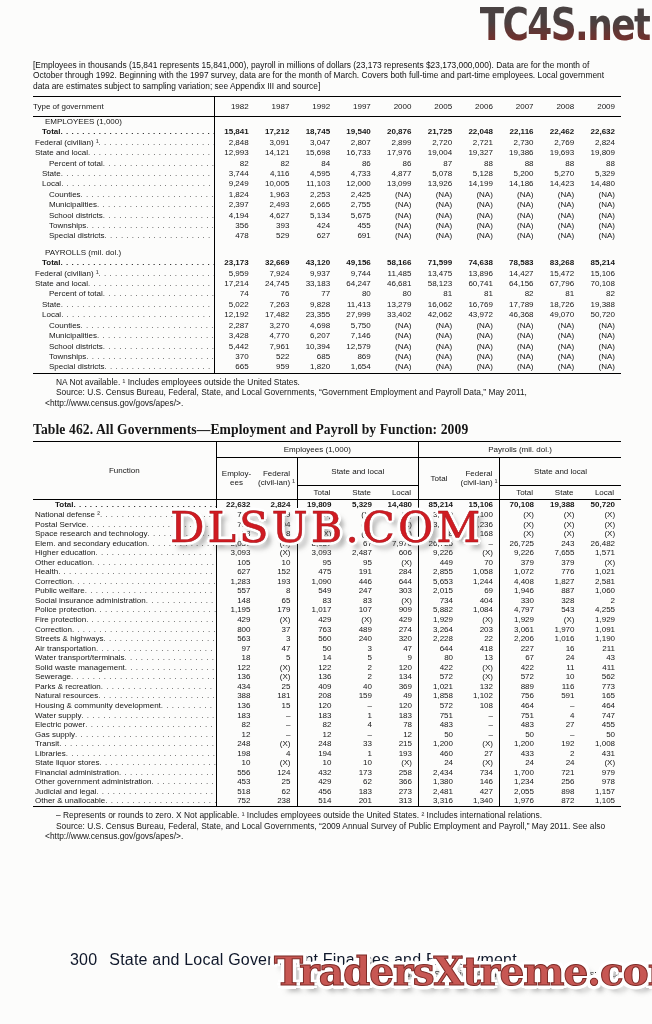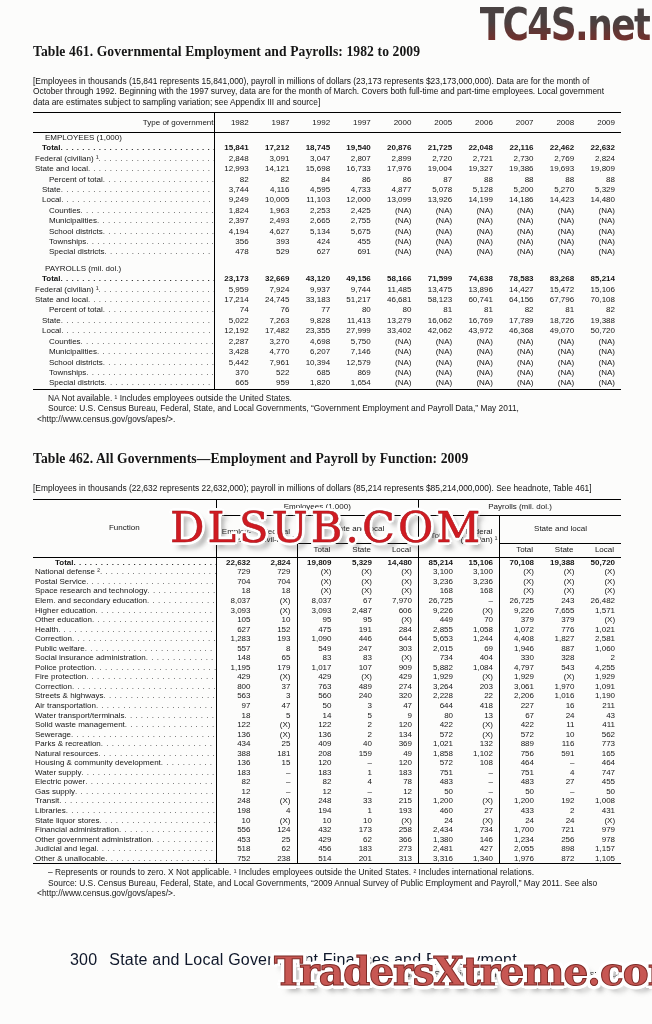--- a/index.html
+++ b/index.html
@@ -7,33 +7,33 @@
     width:652px;height:1024px;position:relative;overflow:hidden;
     background:#fcfcfb;color:#161616;
     font-family:"Liberation Sans",sans-serif;
     -webkit-font-smoothing:antialiased;
   }
   .content{position:absolute;left:33px;top:44px;width:588px;}
 
   
   .tbl-title{font-family:"Liberation Serif",serif;font-weight:bold;font-size:13.6px;letter-spacing:.1px;margin:0 0 3px 0;}
   .headnote{font-size:8.4px;line-height:1.23;margin:16px 0 5px 0;color:#111;}
-  .footnote{font-size:8.4px;line-height:1.26;margin:3px 0 0 4px;}
+  .footnote{font-size:8.4px;line-height:1.26;margin:3px 0 0 12px;}
   .footnote p{margin:0;text-indent:11px;}
 
   
   table{border-collapse:collapse;table-layout:fixed;width:588px;font-size:8px;}
   th,td{padding:0;font-weight:normal;vertical-align:bottom;}
   .num{text-align:right;padding-right:6px;white-space:nowrap;}
   .b{font-weight:bold;}
   .vr{border-right:1px solid #000;}
 
   
   #t461 thead th{border-top:1.4px solid #000;border-bottom:1px solid #000;height:19px;vertical-align:middle;}
-  #t461 thead th.typecol{text-align:right;}
+  #t461 thead th.typecol{text-align:left;}
   #t461 tbody td{height:10.4px;line-height:10.4px;}
   #t461 tbody tr:last-child td{border-bottom:1.3px solid #000;}
   .lblcell{overflow:hidden;}
   .seclbl{padding-left:12px;height:12px;line-height:12px;white-space:nowrap;}
   .secgap{padding-top:6px;}
   .lead{display:flex;align-items:baseline;overflow:hidden;}
   .lead .lbl{white-space:nowrap;}
   .lead .dots{flex:1;overflow:hidden;white-space:nowrap;color:#2a2a2a;}
   .lead .dots::before{content:" . . . . . . . . . . . . . . . . . . . . . . . . . . . . . . . . . . . . . . . . . . . . . . . .";letter-spacing:.5px;}
   .ind0{padding-left:2px;}
@@ -84,21 +84,20 @@
       6px 6px 5px rgba(90,90,90,.5);
   }
 </style>
 </head>
 <body>
 
 <div class="wm wm-top">TC4S.net</div>
 
 <div class="content">
 
-  <h1 class="tbl-title">Table 461. Governmental Employment and Payrolls: 1982 to 2009</h1>
   <p class="headnote">[Employees in thousands (15,841 represents 15,841,000), payroll in millions of dollars (23,173 represents $23,173,000,000). Data are for the month of October through 1992. Beginning with the 1997 survey, data are for the month of March.  Covers both full-time and part-time employees. Local government data are estimates subject to sampling variation; see Appendix III and source]</p>
 
   <table id="t461">
     <colgroup>
       <col style="width:181px">
         <col span="10" style="width:40.7px">
     </colgroup>
     <thead>
       <tr>
         <th class="typecol vr">Type of government</th>
@@ -379,21 +378,21 @@
         <tr>
           <td class="lblcell vr ind0">
             <div class="lead">
               <span class="lbl">State and local</span>
               <span class="dots"></span>
             </div>
           </td>
           <td class="num">17,214</td>
           <td class="num">24,745</td>
           <td class="num">33,183</td>
-          <td class="num">51,217</td>
+          <td class="num">64,247</td>
           <td class="num">46,681</td>
           <td class="num">58,123</td>
           <td class="num">60,741</td>
           <td class="num">64,156</td>
           <td class="num">67,796</td>
           <td class="num">70,108</td>
         </tr>
         <tr>
           <td class="lblcell vr ind2">
             <div class="lead">
@@ -539,22 +538,21 @@
           <td class="num">(NA)</td>
         </tr>
       </tbody>
   </table>
 
   <div class="footnote">
     <p>NA Not available. ¹ Includes employees outside the United States.</p>
     <p>Source: U.S. Census Bureau, Federal, State, and Local Governments, “Government Employment and Payroll Data,” May 2011, &lt;http://www.census.gov/govs/apes/&gt;.</p>
   </div>
 
-  <h1 class="tbl-title" style="margin-top:27px;">Table 462. All Governments—Employment and Payroll by Function: 2009</h1>
-  <p class="headnote">[Employees in thousands (22,632 represents 22,632,000); payroll in millions of dollars (85,214 represents $85,214,000,000). See headnote, Table 461]</p>
+  <h1 class="tbl-title" style="margin-top:14px;">Table 462. All Governments—Employment and Payroll by Function: 2009</h1>
 
   <table id="t462">
     <colgroup>
       <col style="width:183px">
         <col span="10" style="width:40.5px">
     </colgroup>
     <thead>
       <tr class="grow">
         <th class="fnhead vr" rowspan="3">Function</th>
         <th class="vr" colspan="5">Employees (1,000)</th>

